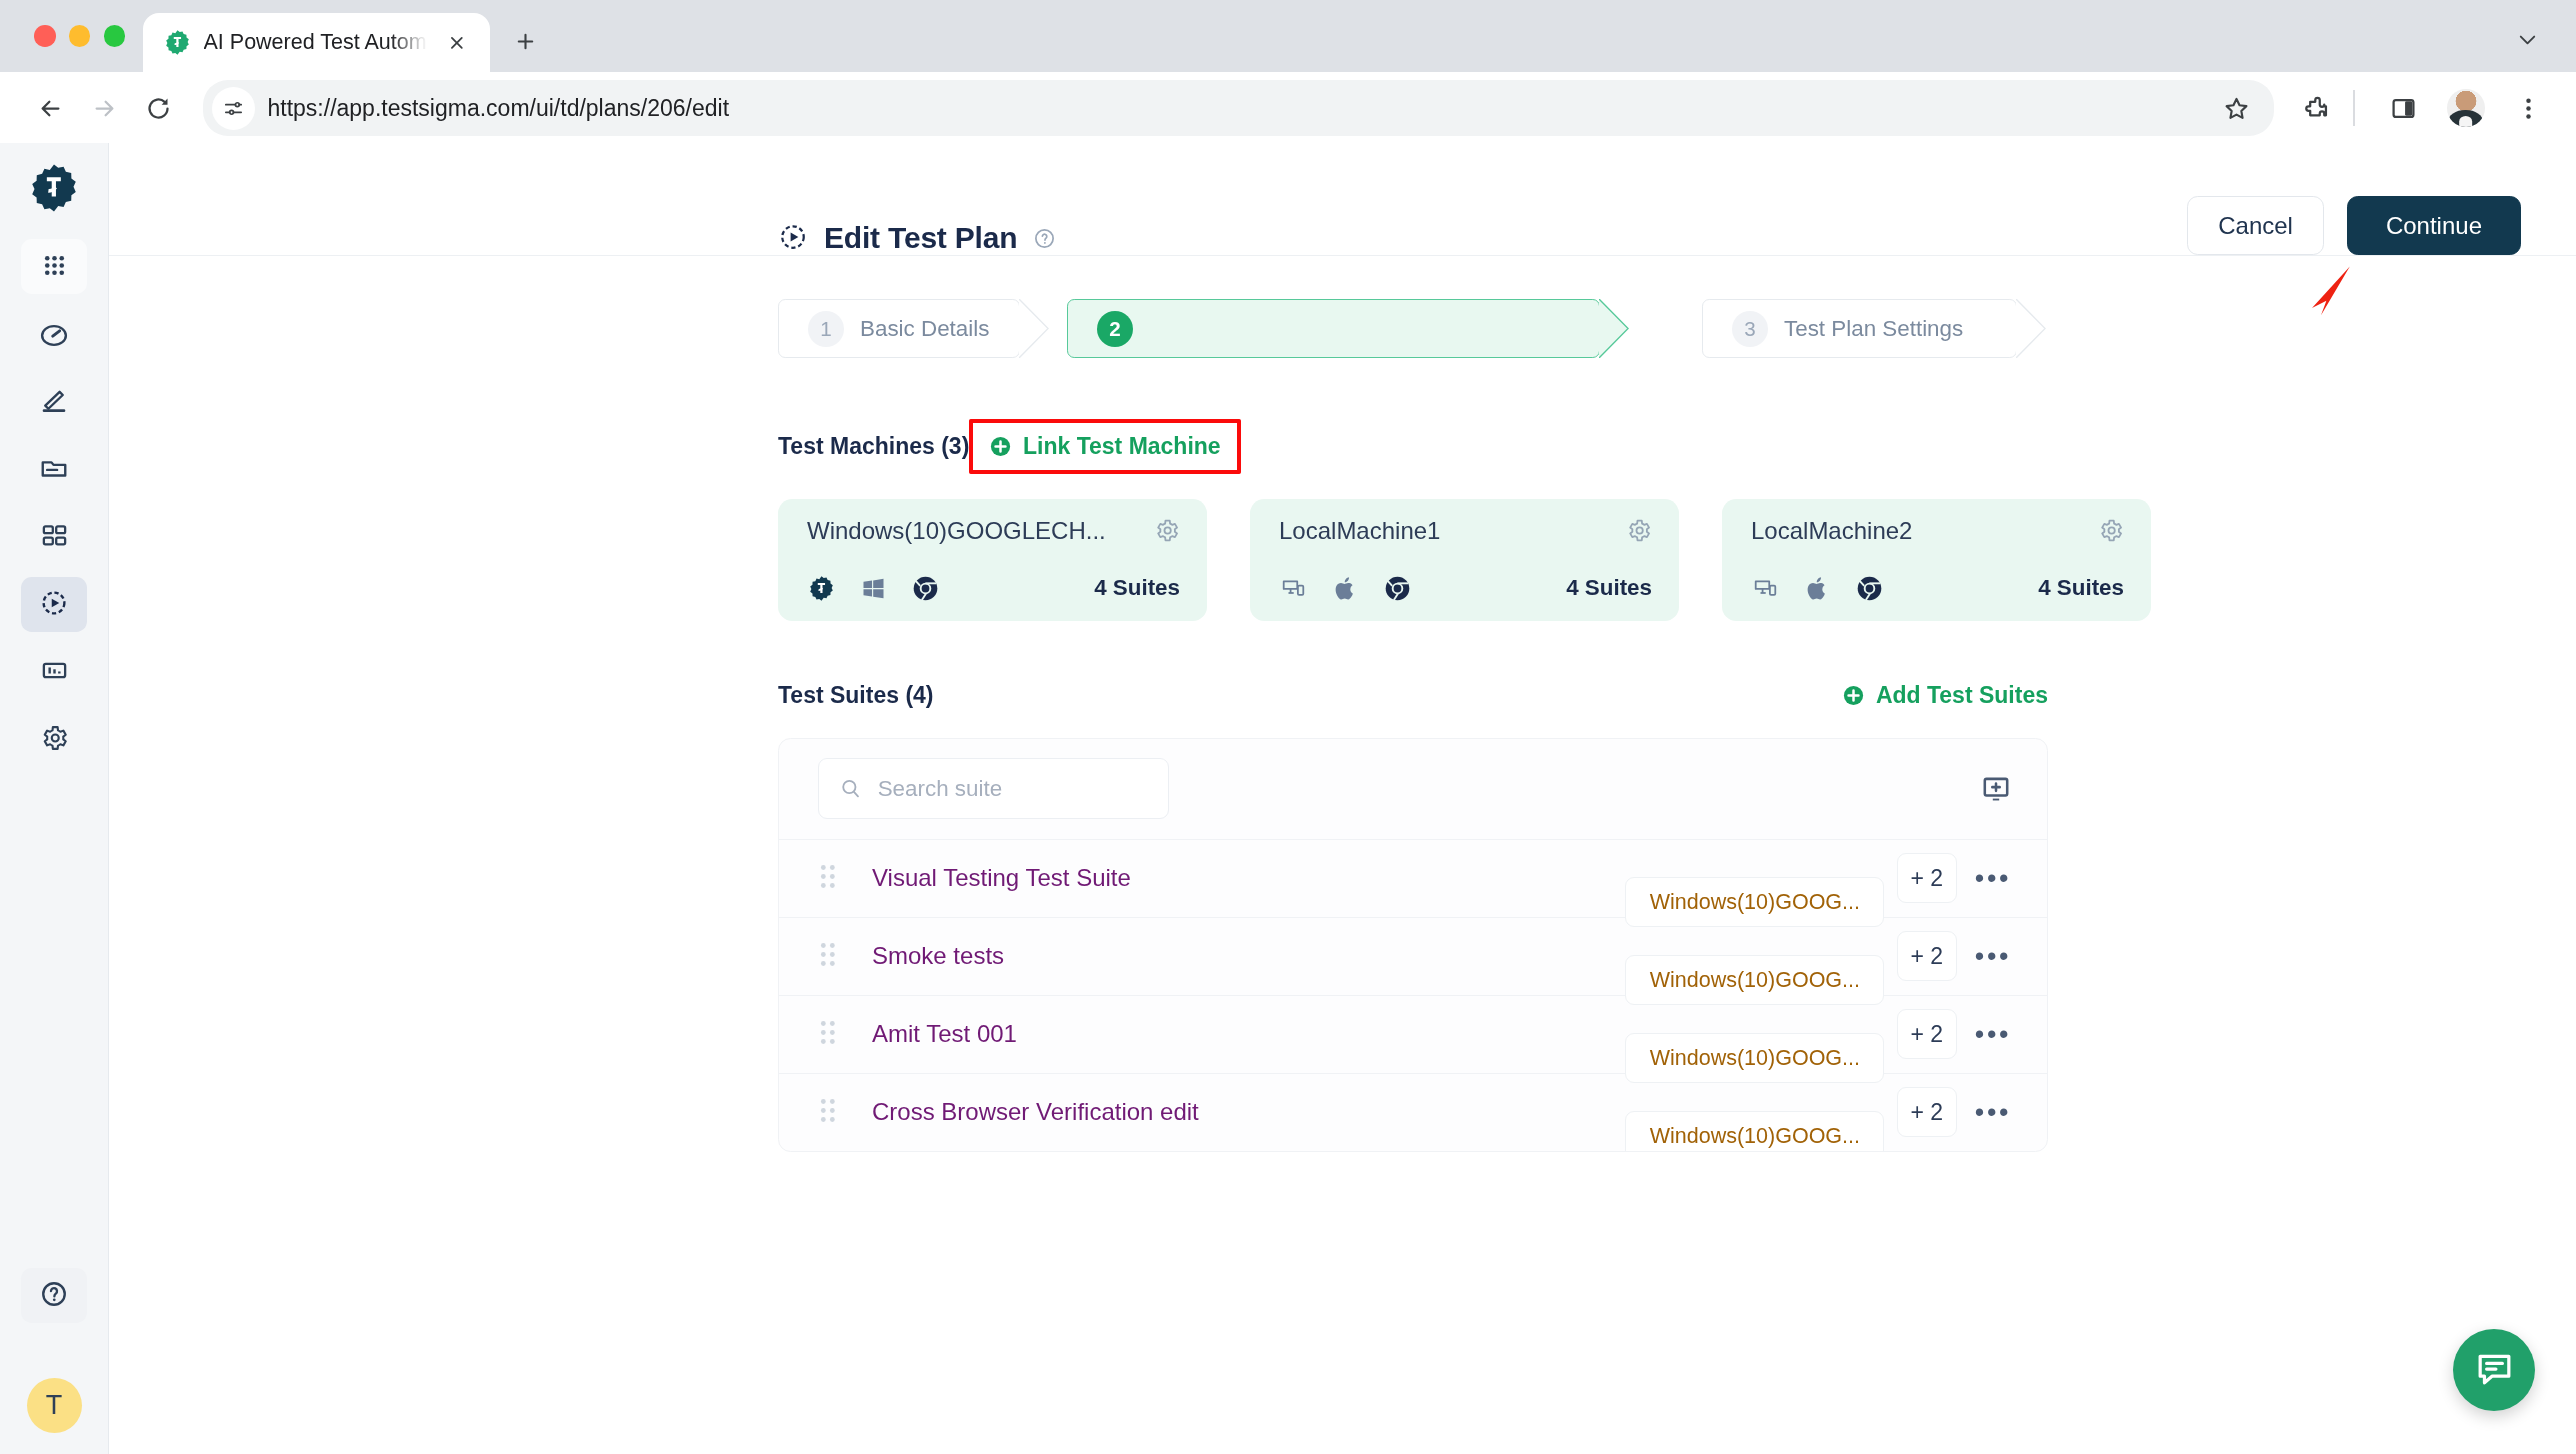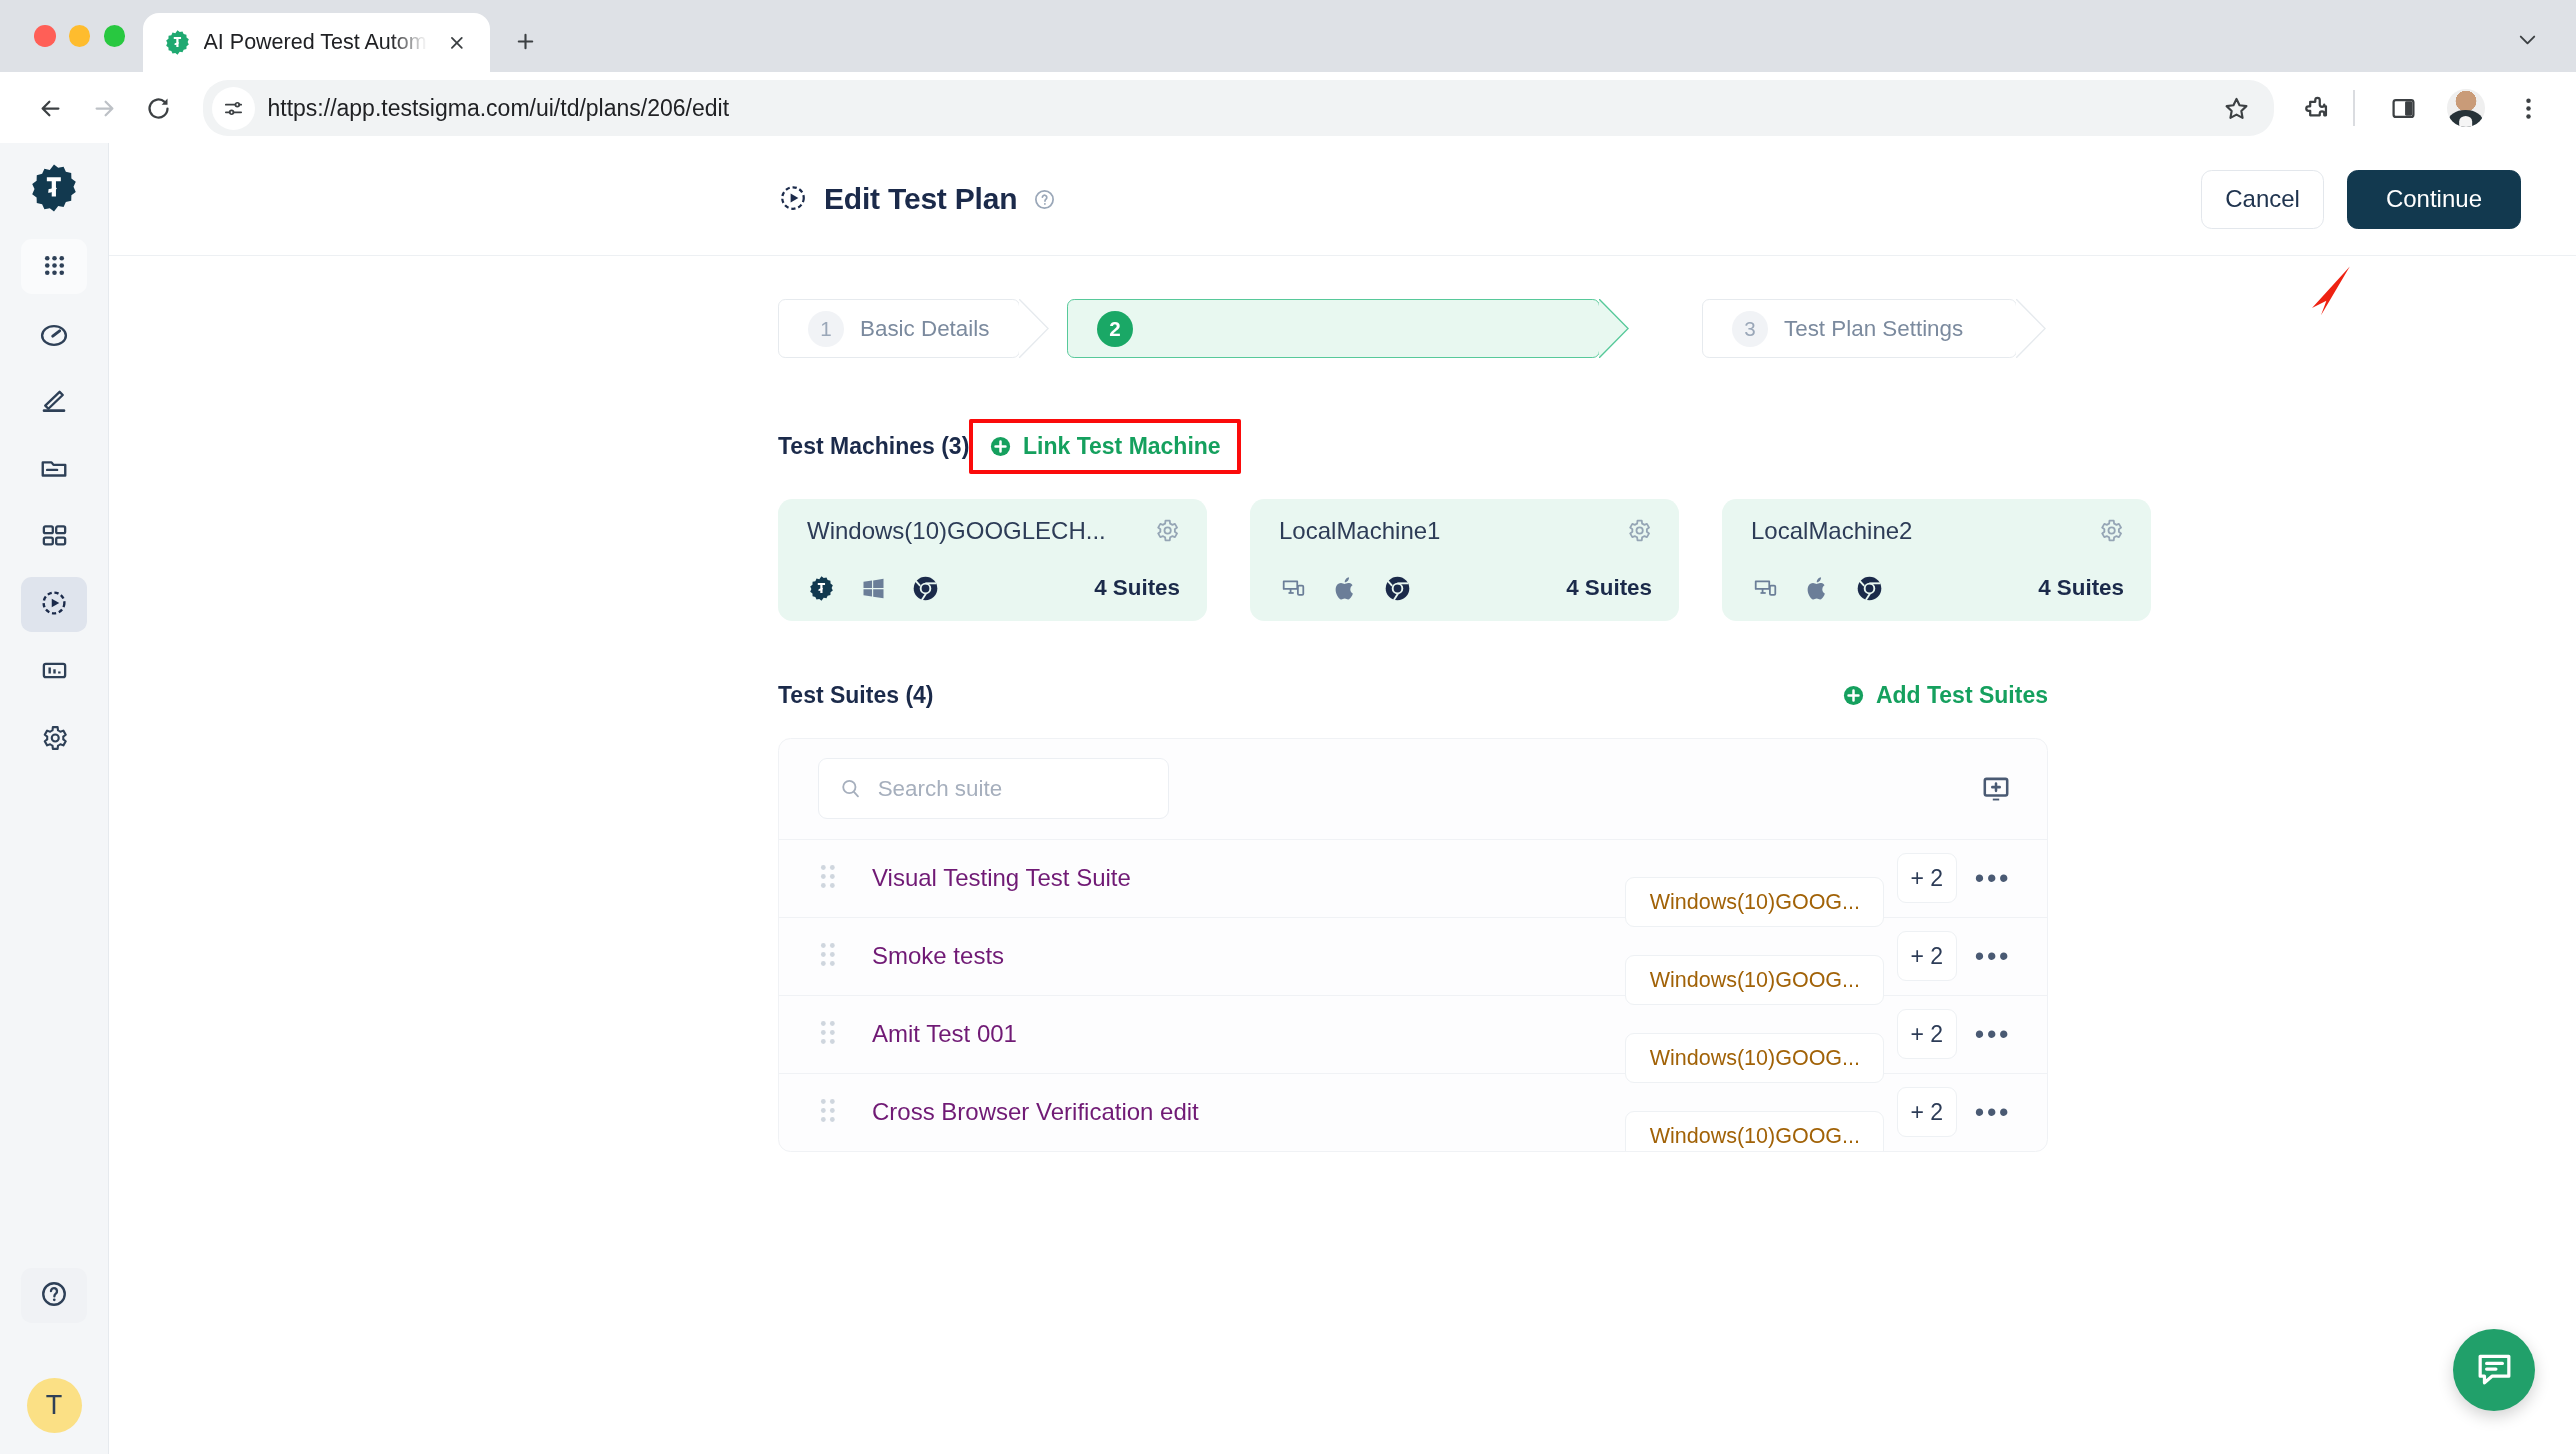--- a/index.html
+++ b/index.html
@@ -89,30 +89,30 @@
   .user-avatar {
     width:55px; height:55px; border-radius:50%; background:#fbe085;
     display:flex; align-items:center; justify-content:center;
     color:#2e4057; font-size:27px; font-weight:400;
   }
 
   .content { flex:1; background:#fff; position:relative; overflow:hidden; }
 
   
   .page-header {
-    height: 113px; display:flex; align-items:center; padding: 0 55px 0 0;
+    height: 113px; display:flex; align-items:flex-end; padding: 0 55px 0 0;
     border-bottom: 0.9px solid #edf0f3;
   }
   .page-title-wrap { display:flex; align-items:center; gap:16px; margin-left: 669px; }
   .page-title { font-size: 30px; font-weight: 700; color:#1b2a4a; letter-spacing:-0.2px; }
   .help-circ { width:23px; height:23px; flex:none;}
   .header-actions { margin-left:auto; display:flex; align-items:center; gap: 23px; }
   .btn {
     height: 59px; border-radius: 10.7px; font-size: 24px; display:flex; align-items:center; justify-content:center;
-    padding: 0 23px; font-family:"Liberation Sans", sans-serif;
+    padding: 0 30px; font-family:"Liberation Sans", sans-serif;
   }
   .btn-cancel { background:#fff; border:0.9px solid #e3e7ec; color:#20344f; }
   .btn-primary { background:#12394f; color:#fff; border:0.9px solid #12394f; padding: 4px 38px; }
 
   
   .stepper { display:flex; margin-top: 43px; margin-left: 669px; position:relative; }
   .step {
     height: 59px; display:flex; align-items:center; gap: 16px;
     border:0.9px solid #e6eaee; background:#fff; color:#7b8a9e;
     padding-left: 29px; padding-right: 27px; position:relative;

